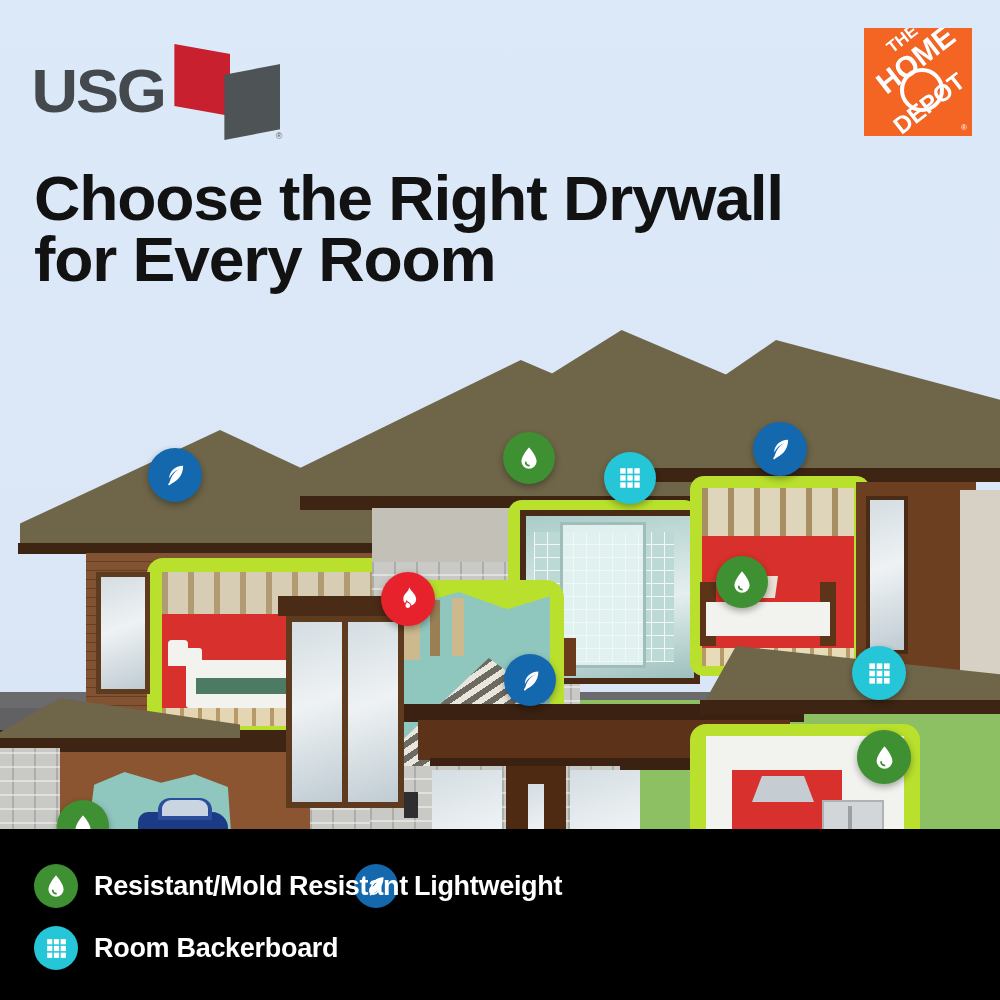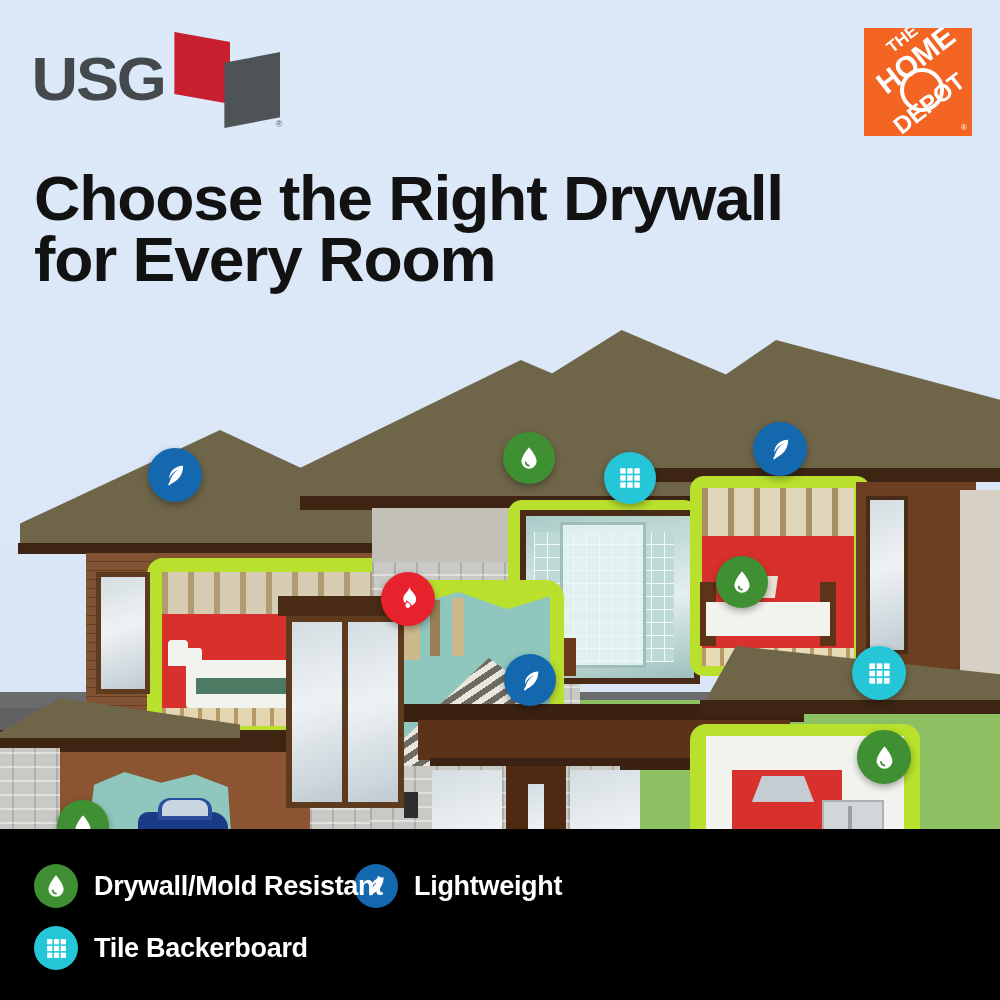--- a/index.html
+++ b/index.html
@@ -9,21 +9,21 @@
     font-family:"Liberation Sans", sans-serif;
     background:#dce8f7;
   }
   #canvas{position:relative;width:1000px;height:1000px;overflow:hidden;background:#dce8f7;}
 
   
   .sky{position:absolute;left:0;top:0;width:1000px;height:838px;
        background:linear-gradient(180deg,#dce9f8 0%,#dbe7f6 60%,#d8e5f4 100%);}
 
   
-  .usg-logo{position:absolute;left:34px;top:34px;display:flex;align-items:center;height:90px;}
+  .usg-logo{position:absolute;left:34px;top:46px;display:flex;align-items:center;height:90px;}
   .usg-text{font-family:"Liberation Sans",sans-serif;font-weight:bold;font-size:62px;
             letter-spacing:-2px;color:#44494d;line-height:1;transform:scaleX(1.04);}
   .usg-mark{position:relative;width:108px;height:98px;margin-left:10px;}
   .usg-red{position:absolute;left:2px;top:2px;width:56px;height:72px;background:#c8202e;
      clip-path:polygon(0% 0%,100% 14%,100% 100%,0% 86%);}
   .usg-gray{position:absolute;left:52px;top:22px;width:56px;height:76px;background:#4e5356;
      clip-path:polygon(0% 14%,100% 0%,100% 86%,0% 100%);}
   .usg-reg{position:absolute;right:-2px;bottom:-1px;font-size:9px;color:#5a5f62;}
 
   .hd-logo{position:absolute;right:28px;top:28px;width:108px;height:108px;background:#f46524;
@@ -334,21 +334,21 @@
     <div class="legend-grid">
 
 
       <div class="legend-item">
         <div class="legend-icon" style="background:#3f8f33;">
           <svg width="26" height="26" viewBox="0 0 24 24">
             <path d="M12 2C12 2 5 10 5 15a7 7 0 0014 0c0-5-7-13-7-13z" fill="#ffffff"></path>
             <path d="M9 16a3 3 0 003 3" stroke="#3f8f33" stroke-width="1.7" fill="none" stroke-linecap="round"></path>
           </svg>
         </div>
-        <div class="legend-label">Drywall/Mold Resistant</div>
+        <div class="legend-label">Resistant/Mold Resistant</div>
       </div>
 
       <div class="legend-item">
         <div class="legend-icon" style="background:#1468ae;">
           <svg width="26" height="26" viewBox="0 0 24 24">
             <path d="M19 4c0 9-6 14-12 16 1-6 4-11 9-13-4 1-7 4-9 8 0-6 5-11 12-11z" fill="#ffffff"></path>
             <path d="M7 20l5-5" stroke="#ffffff" stroke-width="1.6" fill="none" stroke-linecap="round"></path>
           </svg>
         </div>
         <div class="legend-label">Lightweight</div>
@@ -361,19 +361,19 @@
               <rect x="9.5" y="3" width="5" height="5" fill="#ffffff"></rect>
               <rect x="16" y="3" width="5" height="5" fill="#ffffff"></rect>
             <rect x="3" y="9.5" width="5" height="5" fill="#ffffff"></rect>
               <rect x="9.5" y="9.5" width="5" height="5" fill="#ffffff"></rect>
               <rect x="16" y="9.5" width="5" height="5" fill="#ffffff"></rect>
             <rect x="3" y="16" width="5" height="5" fill="#ffffff"></rect>
               <rect x="9.5" y="16" width="5" height="5" fill="#ffffff"></rect>
               <rect x="16" y="16" width="5" height="5" fill="#ffffff"></rect>
           </svg>
         </div>
-        <div class="legend-label">Tile Backerboard</div>
+        <div class="legend-label">Room Backerboard</div>
       </div>
 
     </div>
   </div>
 
 </div>
 
 </body></html>

